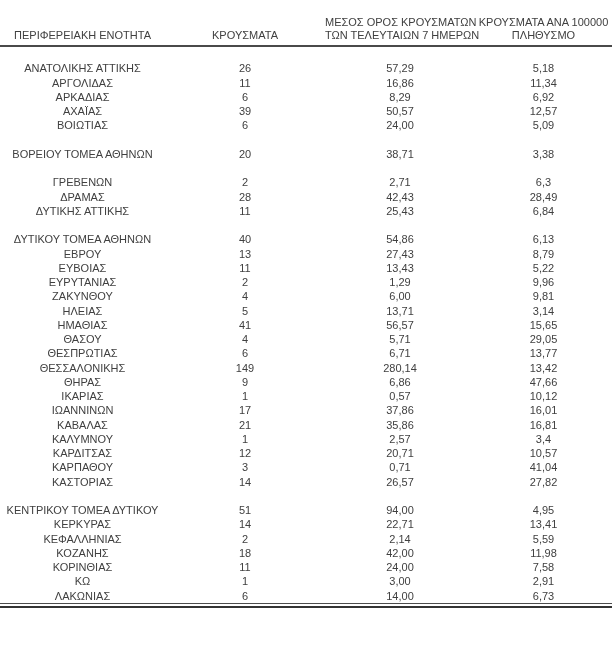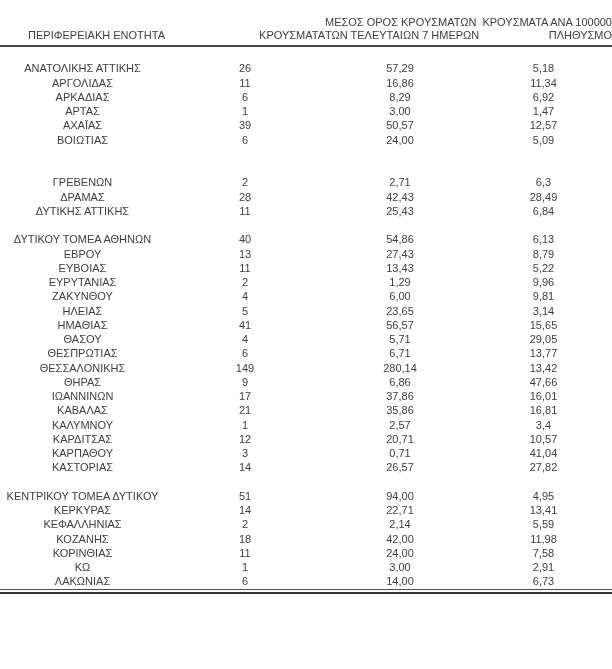--- a/index.html
+++ b/index.html
@@ -20,21 +20,21 @@
     table-layout: fixed;
   }
   col.c-region  { width: 165px; }
   col.c-cases   { width: 160px; }
   col.c-avg7    { width: 150px; }
   col.c-per100k { width: 137px; }
 
   thead th {
     font-size: 11px;
     font-weight: normal;
-    text-align: right;
+    text-align: center;
     vertical-align: bottom;
     padding: 0 0 3px 0;
     height: 42px;
     border-bottom: 2px solid #4a4a4a;
     white-space: nowrap;
     line-height: 13px;
   }
   thead th .hline { display: block; }
 
   tbody td {
@@ -104,44 +104,44 @@
         <td>16,86</td>
         <td>11,34</td>
       </tr>
       <tr>
         <td>ΑΡΚΑΔΙΑΣ</td>
         <td>6</td>
         <td>8,29</td>
         <td>6,92</td>
       </tr>
       <tr>
-        <td>ΑΡΤΑΣ</td>
-        <td>1</td>
-        <td>3,00</td>
-        <td>1,47</td>
-      </tr>
-      <tr>
         <td>ΑΧΑΪΑΣ</td>
         <td>39</td>
         <td>50,57</td>
         <td>12,57</td>
       </tr>
       <tr>
         <td>ΒΟΙΩΤΙΑΣ</td>
         <td>6</td>
         <td>24,00</td>
         <td>5,09</td>
       </tr>
       <tr>
         <td></td>
         <td></td>
         <td></td>
         <td></td>
       </tr>
       <tr>
+        <td>ΒΟΡΕΙΟΥ ΤΟΜΕΑ ΑΘΗΝΩΝ</td>
+        <td>20</td>
+        <td>38,71</td>
+        <td>3,38</td>
+      </tr>
+      <tr>
         <td></td>
         <td></td>
         <td></td>
         <td></td>
       </tr>
       <tr>
         <td>ΓΡΕΒΕΝΩΝ</td>
         <td>2</td>
         <td>2,71</td>
         <td>6,3</td>
@@ -190,21 +190,21 @@
       </tr>
       <tr>
         <td>ΖΑΚΥΝΘΟΥ</td>
         <td>4</td>
         <td>6,00</td>
         <td>9,81</td>
       </tr>
       <tr>
         <td>ΗΛΕΙΑΣ</td>
         <td>5</td>
-        <td>23,65</td>
+        <td>13,71</td>
         <td>3,14</td>
       </tr>
       <tr>
         <td>ΗΜΑΘΙΑΣ</td>
         <td>41</td>
         <td>56,57</td>
         <td>15,65</td>
       </tr>
       <tr>
         <td>ΘΑΣΟΥ</td>
@@ -224,20 +224,26 @@
         <td>280,14</td>
         <td>13,42</td>
       </tr>
       <tr>
         <td>ΘΗΡΑΣ</td>
         <td>9</td>
         <td>6,86</td>
         <td>47,66</td>
       </tr>
       <tr>
+        <td>ΙΚΑΡΙΑΣ</td>
+        <td>1</td>
+        <td>0,57</td>
+        <td>10,12</td>
+      </tr>
+      <tr>
         <td>ΙΩΑΝΝΙΝΩΝ</td>
         <td>17</td>
         <td>37,86</td>
         <td>16,01</td>
       </tr>
       <tr>
         <td>ΚΑΒΑΛΑΣ</td>
         <td>21</td>
         <td>35,86</td>
         <td>16,81</td>

